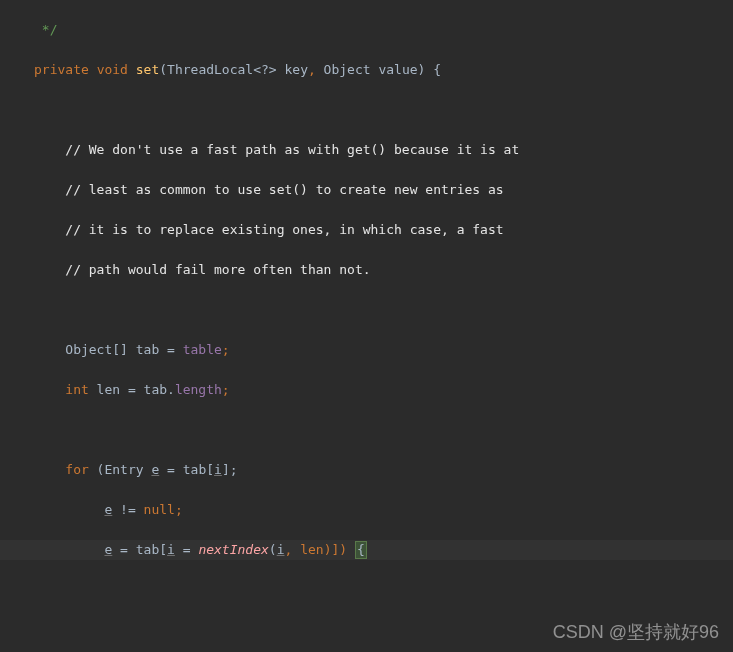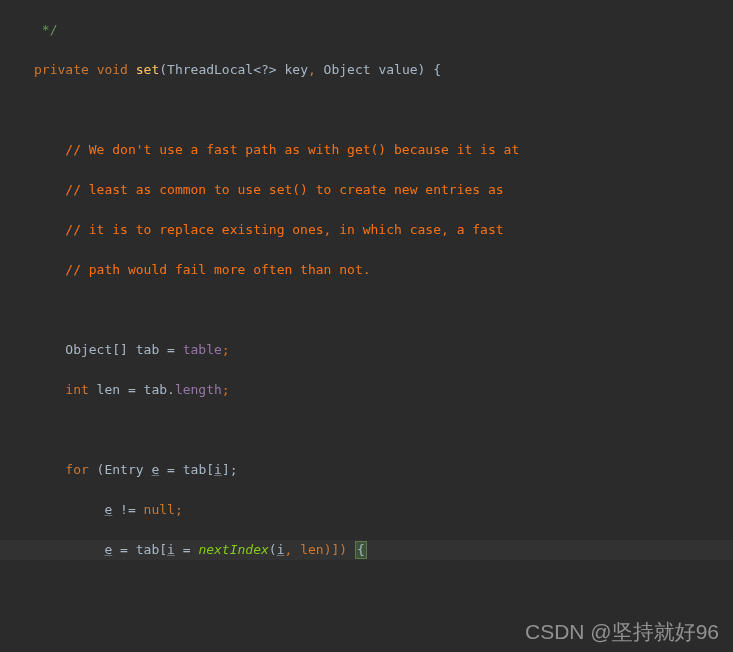--- a/index.html
+++ b/index.html
@@ -32,33 +32,33 @@
     position: absolute;
     left: -34px;
     right: -500px;
     top: 0;
     bottom: 0;
     background: #323232;
     z-index: -1;
   }
   .keyword { color: #cc7832; }
   .method-decl { color: #ffc66d; }
-  .comment { color: #f97316; }
+  .comment { color: #e5e5e5; }
   .field { color: #9876aa; }
-  .italic-method { color: #84cc16; font-style: italic; }
+  .italic-method { color: #fca5a5; font-style: italic; }
   .number { color: #6897bb; }
   .underline { text-decoration: underline; text-decoration-color: #707070; }
   .brace-hl { background: #3d5238; border: 1px solid #5a7a4a; padding: 0 1px; margin: -1px 0; display: inline-block; line-height: 16px; }
   .comment-star { color: #629755; }
   .watermark {
     position: absolute;
     bottom: 10px;
     right: 14px;
     color: rgba(200,200,200,0.65);
-    font-size: 21px;
+    font-size: 18px;
     font-family: Arial, sans-serif;
     font-weight: 400;
     pointer-events: none;
   }
 </style>
 </head>
 <body>
 
 <div class="code-area">
 <span class="line"><span class="comment-star"> */</span></span>

